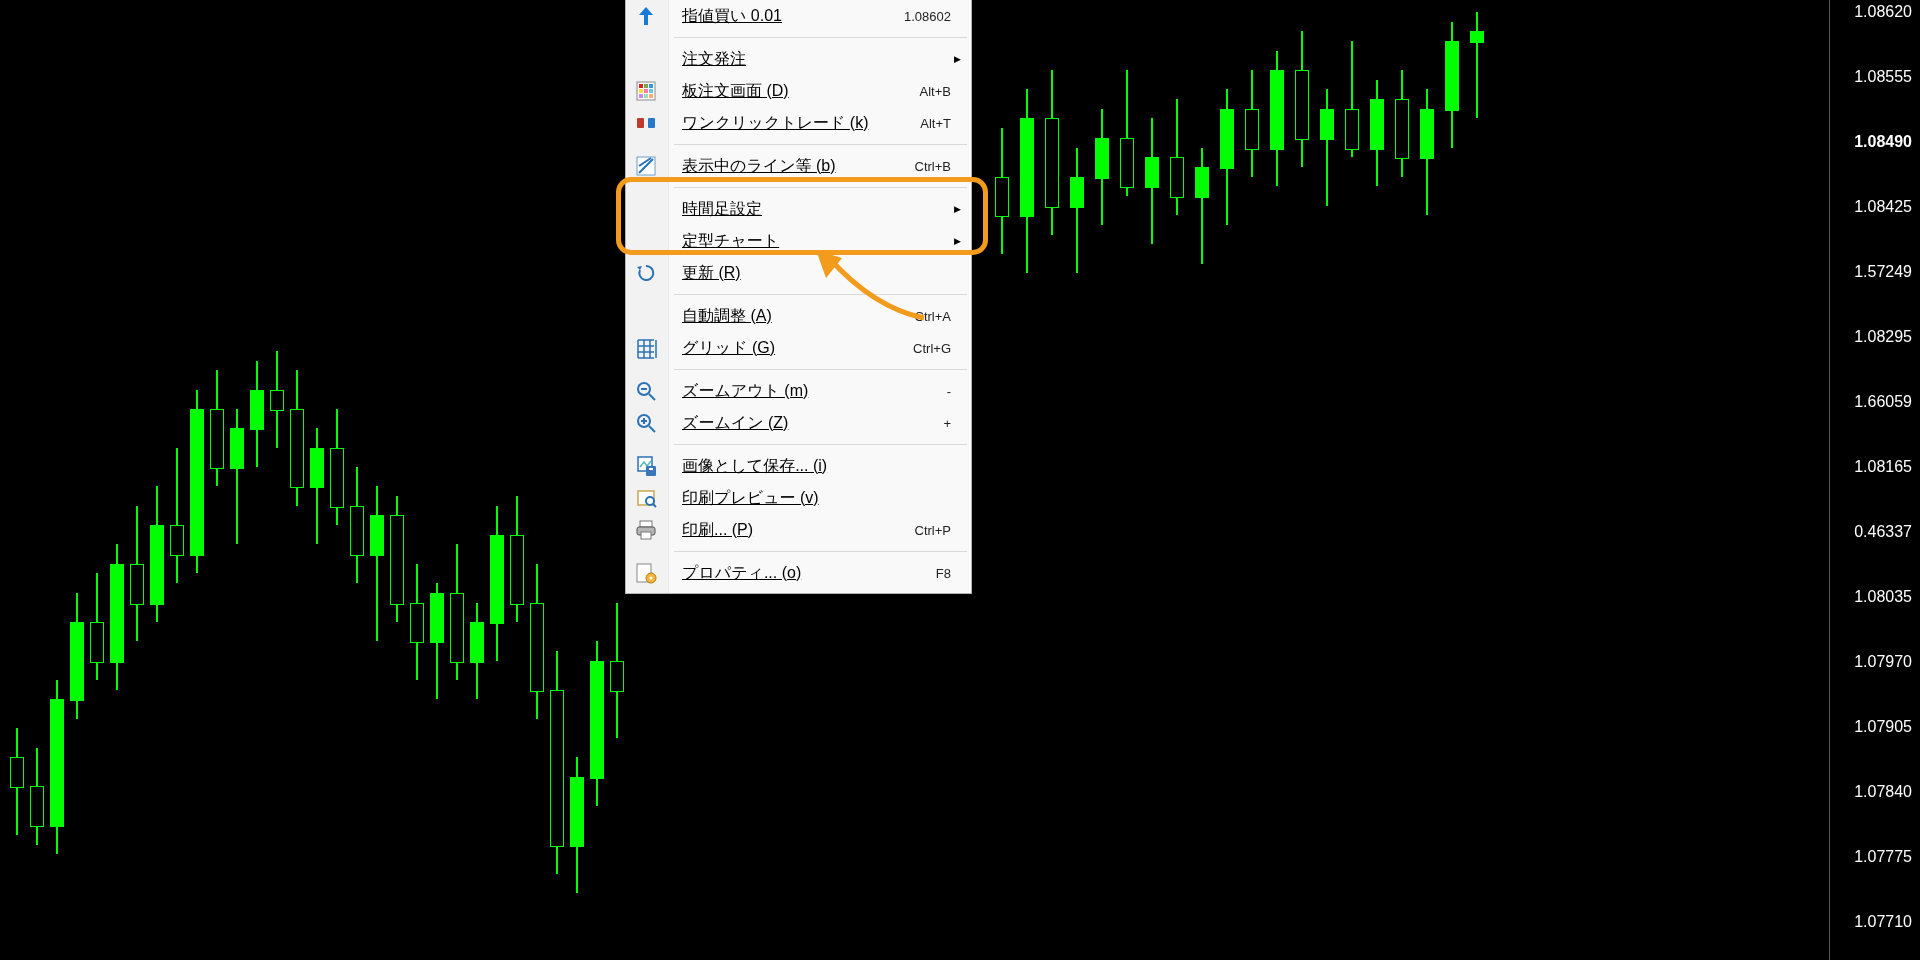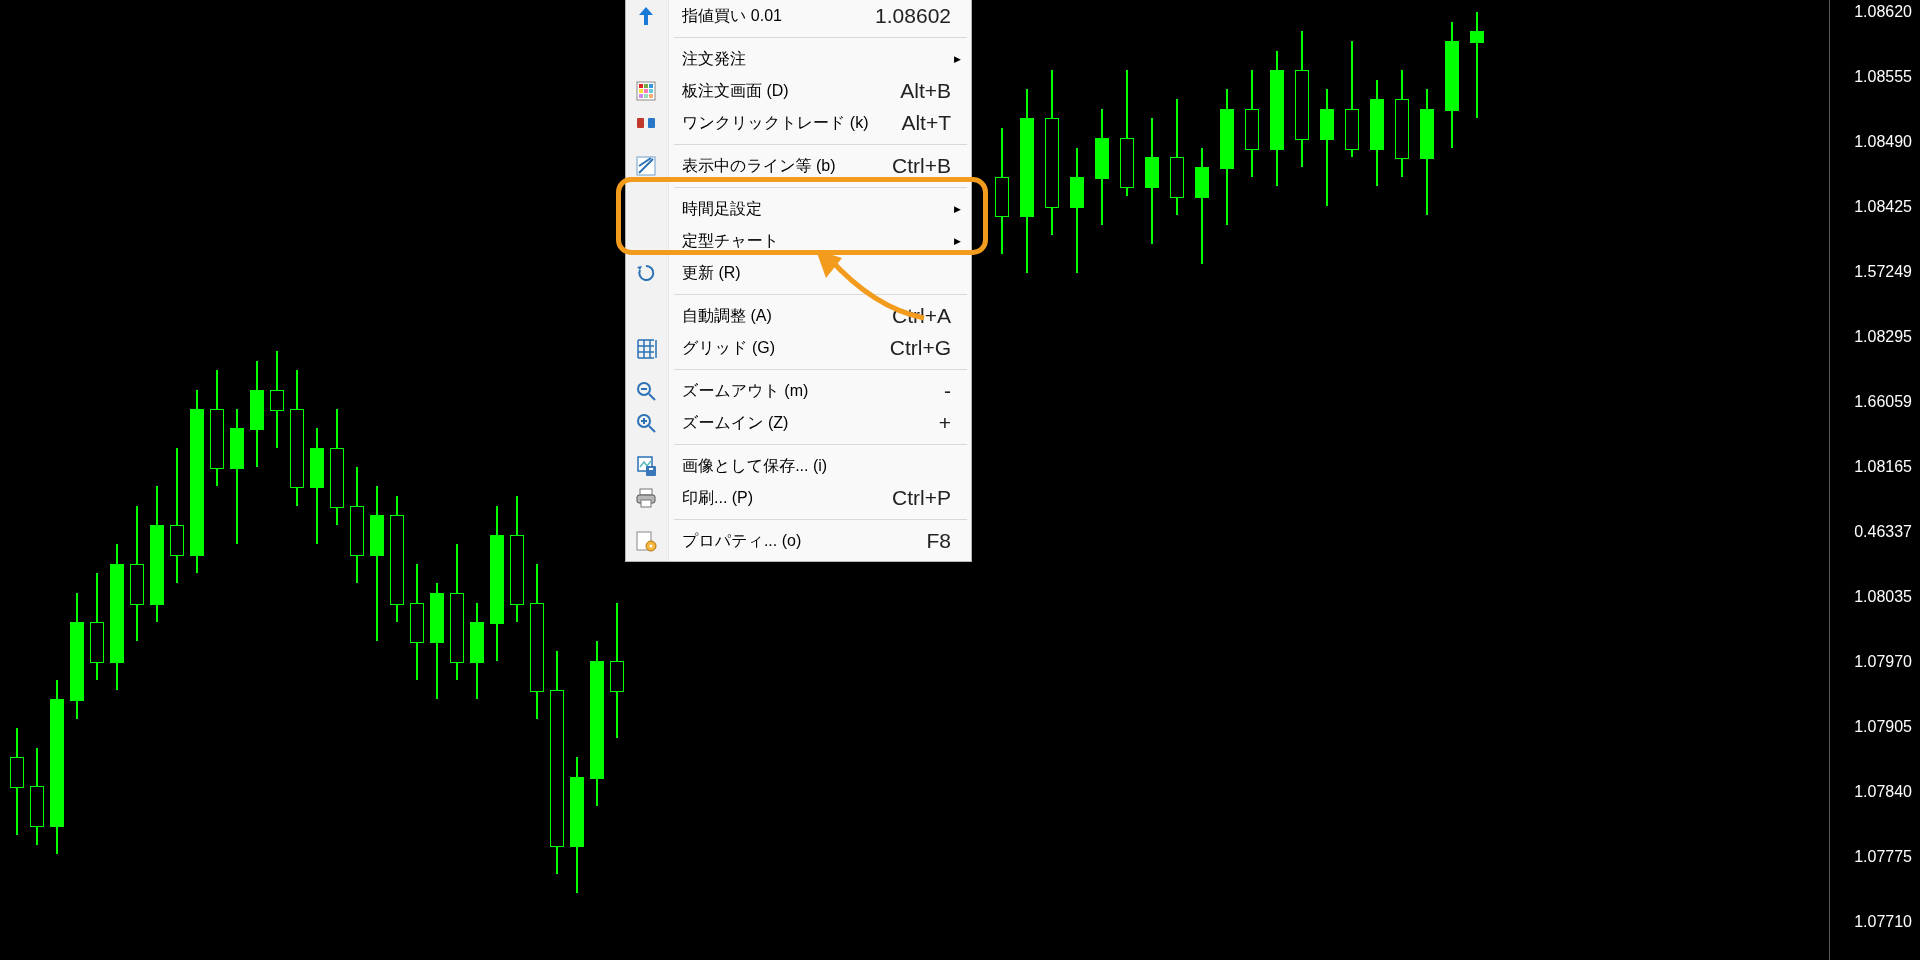--- a/index.html
+++ b/index.html
@@ -95,25 +95,26 @@
   padding-right: 20px;
   cursor: default;
   gap: 8px;
 }
 
 .menu-item .label {
   flex: 1;
   color: #000;
   overflow: hidden;
   white-space: nowrap;
+  text-decoration: underline;
 }
 
 .menu-item .shortcut {
   color: #222;
-  font-size: 21px;
+  font-size: 13px;
 }
 
 .menu-item .submenu-arrow {
   position: absolute;
   right: 10px;
   font-size: 9px;
   color: #000;
 }
 
 .menu-sep {
@@ -362,21 +363,21 @@
     </div>
     <div class="candle-up" style="position: absolute;">
       <div class="candle-wick" style="left: 1476px; top: 12px; height: 106.489px;"></div>
       <div class="candle-body" style="left: 1470px; width: 12px; top: 31.3617px; height: 9.68085px;"></div>
     </div>
   </div>
 
 <div id="price-axis">
     <div class="price-tick" style="top: 3px;">1.08620</div>
     <div class="price-tick" style="top: 68px;">1.08555</div>
-    <div class="price-tick" style="top: 133px;">1.08490</div>
+    <div class="price-tick" style="top: 133px; font-weight: bold;">1.08490</div>
     <div class="price-tick" style="top: 198px;">1.08425</div>
     <div class="price-tick" style="top: 263px;">1.57249</div>
     <div class="price-tick" style="top: 328px;">1.08295</div>
     <div class="price-tick" style="top: 393px;">1.66059</div>
     <div class="price-tick" style="top: 458px;">1.08165</div>
     <div class="price-tick" style="top: 523px;">0.46337</div>
     <div class="price-tick" style="top: 588px;">1.08035</div>
     <div class="price-tick" style="top: 653px;">1.07970</div>
     <div class="price-tick" style="top: 718px;">1.07905</div>
     <div class="price-tick" style="top: 783px;">1.07840</div>
@@ -506,20 +507,30 @@
           <rect x="12" y="12" width="10" height="10" rx="1" fill="#3a77b8"></rect>
           <path d="M14 17h6M17 14v6" stroke="#fff" stroke-width="0"></path>
           <rect x="15" y="14" width="4" height="2" fill="#fff"></rect>
         </svg>
       </div>
       <span class="label">画像として保存... (i)</span>
     </div>
     <div class="menu-item">
       <div class="item-icon">
         <svg width="24" height="24" viewBox="0 0 24 24">
+          <rect x="4" y="5" width="16" height="14" fill="#fff" stroke="#c7a94e" stroke-width="1.5"></rect>
+          <circle cx="16" cy="15" r="4" fill="none" stroke="#2a72b5" stroke-width="2"></circle>
+          <line x1="19" y1="18" x2="22" y2="21" stroke="#2a72b5" stroke-width="2"></line>
+        </svg>
+      </div>
+      <span class="label">印刷プレビュー (v)</span>
+    </div>
+    <div class="menu-item">
+      <div class="item-icon">
+        <svg width="24" height="24" viewBox="0 0 24 24">
           <rect x="6" y="3" width="12" height="6" fill="#fff" stroke="#777"></rect>
           <rect x="3" y="9" width="18" height="8" rx="2" fill="#b7b7b7" stroke="#555"></rect>
           <rect x="7" y="14" width="10" height="7" fill="#fff" stroke="#777"></rect>
         </svg>
       </div>
       <span class="label">印刷... (P)</span>
       <span class="shortcut">Ctrl+P</span>
     </div>
     <div class="menu-sep"></div>
     <div class="menu-item">

